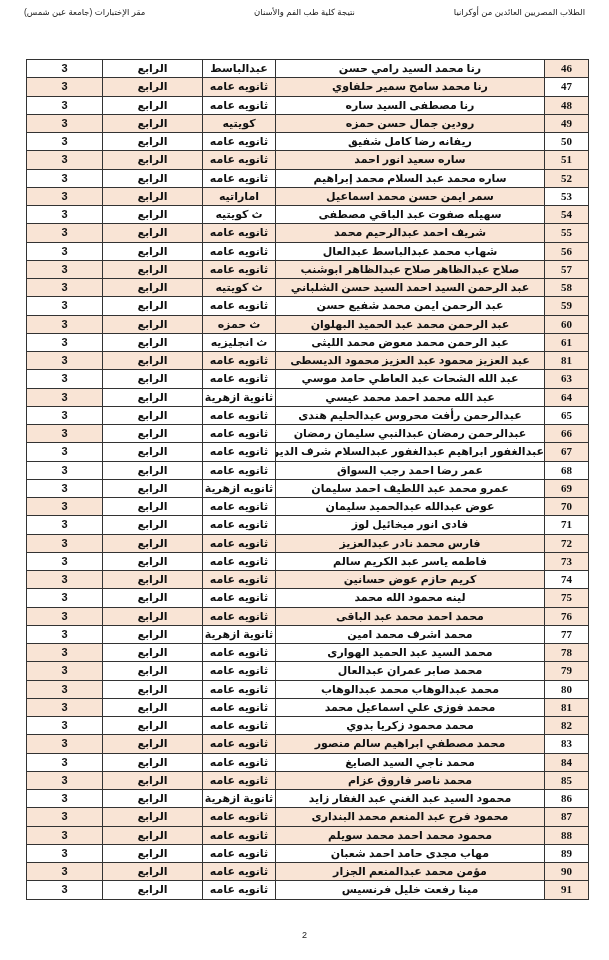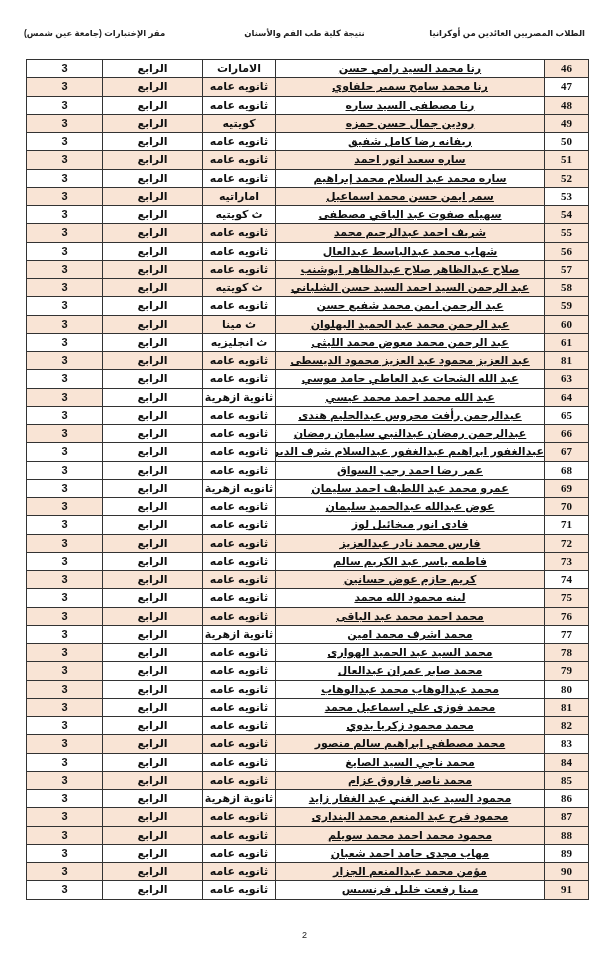--- a/index.html
+++ b/index.html
@@ -1,47 +1,47 @@
 <!DOCTYPE html>
 <html><head>
 <meta charset="utf-8">
 <style>
   html, body { margin: 0; padding: 0; background: #ffffff; }
   body { width: 609px; height: 960px; position: relative; overflow: hidden;
          font-family: "Liberation Sans", "DejaVu Sans", sans-serif; color: #111; }
-  .hdr { position: absolute; top: 28px; font-size: 8.5px; color: #222; white-space: nowrap; direction: rtl; font-weight: bold; }
+  .hdr { position: absolute; top: 7px; font-size: 8.5px; color: #222; white-space: nowrap; direction: rtl; }
   .hdr.right { right: 24px; }
   .hdr.center { left: 50%; transform: translateX(-50%); }
   .hdr.left { left: 24px; }
   table.grid { position: absolute; top: 59px; left: 26px; width: 557px; border-collapse: collapse;
                table-layout: fixed; direction: ltr; }
   table.grid td { border: 1px solid #333; height: 17.25px; padding: 0; text-align: center;
                   font-weight: bold; font-size: 11px; line-height: 17px; white-space: nowrap; overflow: hidden; background: #ffffff; }
   table.grid td.sh { background: #f9e4d5; }
   td.c-grade { width: 75px; font-size: 12px; }
   td.c-level { width: 99px; }
   td.c-type { width: 72px; }
-  td.c-name { width: 268px; direction: rtl; font-size: 11px; text-decoration: underline; }
+  td.c-name { width: 268px; direction: rtl; font-size: 11px; }
   td.c-num { width: 43px; font-size: 13px; font-family: Liberation Serif, serif; }
   .pnum { position: absolute; top: 930px; left: 0; width: 609px; text-align: center; font-size: 9px; color: #222; }
   table.grid { border: 1.5px solid #222; }
 </style>
 </head>
 <body>
 
 <div class="hdr right">الطلاب المصريين العائدين من أوكرانيا</div>
 <div class="hdr center">نتيجة كلية طب الفم والأسنان</div>
 <div class="hdr left">مقر الإختبارات (جامعة عين شمس)</div>
 
 <table class="grid">
   <tbody id="tbody">
       <tr>
         <td class="c-grade">3</td>
         <td class="c-level">الرابع</td>
-        <td class="c-type">الامارات</td>
+        <td class="c-type">عبدالباسط</td>
         <td class="c-name">رنا محمد السيد رامي حسن</td>
         <td class="c-num sh">46</td>
       </tr>
       <tr>
         <td class="c-grade sh">3</td>
         <td class="c-level sh">الرابع</td>
         <td class="c-type sh">ثانويه عامه</td>
         <td class="c-name sh">رنا محمد سامح سمير حلفاوي</td>
         <td class="c-num">47</td>
       </tr>
@@ -125,21 +125,21 @@
       <tr>
         <td class="c-grade">3</td>
         <td class="c-level">الرابع</td>
         <td class="c-type">ثانويه عامه</td>
         <td class="c-name">عبد الرحمن ايمن محمد شفيع حسن</td>
         <td class="c-num sh">59</td>
       </tr>
       <tr>
         <td class="c-grade sh">3</td>
         <td class="c-level sh">الرابع</td>
-        <td class="c-type sh">ث مينا</td>
+        <td class="c-type sh">ث حمزه</td>
         <td class="c-name sh">عبد الرحمن محمد عبد الحميد البهلوان</td>
         <td class="c-num sh">60</td>
       </tr>
       <tr>
         <td class="c-grade">3</td>
         <td class="c-level">الرابع</td>
         <td class="c-type">ث انجليزيه</td>
         <td class="c-name">عبد الرحمن محمد معوض محمد الليثى</td>
         <td class="c-num sh">61</td>
       </tr>

